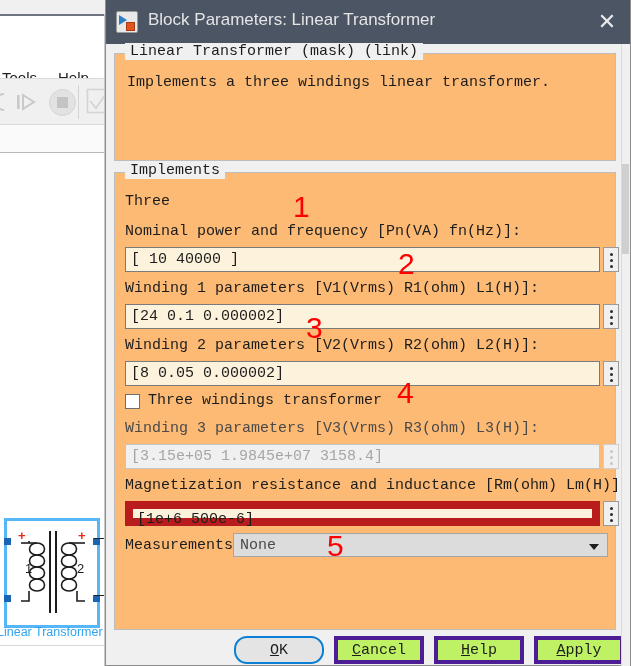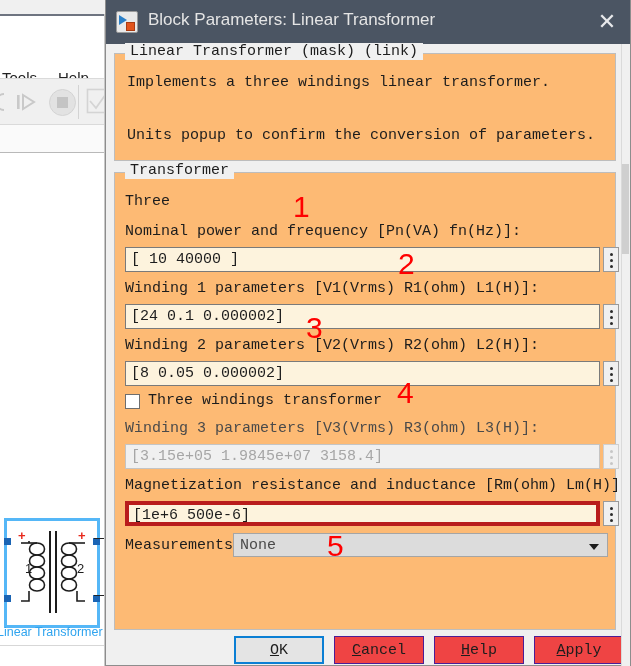--- a/index.html
+++ b/index.html
@@ -64,37 +64,37 @@
 
   .lbl { position: absolute; white-space: nowrap; }
 
   .combo { position: absolute; height: 24px; background: #dcdcdc; border: 1px solid #a5a5a5; }
   .combo .cv { position: absolute; left: 6px; top: 3px; font-family: "Liberation Mono", monospace;
                font-size: 15px; color: #4a4a4a; }
   .combo .arrow { position: absolute; right: 8px; top: 10px; width: 0; height: 0;
                   border-left: 5px solid transparent; border-right: 5px solid transparent; border-top: 6px solid #1d1d1d; }
 
   .edit { position: absolute; height: 25px; background: #fdf3dd; border: 1px solid #7a7a7a; }
-  .edit.focused { border: 4px solid #b91c1c; }
+  .edit.focused { border: 8px solid #b91c1c; }
   .edit.disabled { background: #f0f0f0; border: 1px solid #c4c4c4; }
   .edit .ev { position: absolute; left: 5px; top: 3px; font-family: "Liberation Mono", monospace;
               font-size: 15px; color: #1d1d1d; white-space: nowrap; }
   .edit.disabled .ev { color: #a6a6a6; }
 
   .dotsbtn { position: absolute; width: 16px; height: 25px; background: #f0f0f0; border: 1px solid #9a9a9a; }
   .dotsbtn.disabled { border-color: #cfcfcf; }
   .dotsbtn i { position: absolute; left: 6px; width: 3px; height: 3px; background: #2b2b2b; border-radius: 50%; }
   .dotsbtn.disabled i { background: #c6c6c6; }
   .dotsbtn i:nth-child(1) { top: 5px; }
   .dotsbtn i:nth-child(2) { top: 11px; }
   .dotsbtn i:nth-child(3) { top: 17px; }
 
   .chk { position: absolute; width: 15px; height: 15px; background: #ffffff; border: 1px solid #6e6e6e; }
 
-  .btn { position: absolute; height: 28px; background: #ef4444; border: 1px solid #4c1d95;
+  .btn { position: absolute; height: 28px; background: #bef264; border: 4px solid #4c1d95;
          font-family: "Liberation Mono", monospace; font-size: 15px; color: #1d1d1d;
          display: flex; align-items: center; justify-content: center; }
   .btn.default { border: 2px solid #0b7fd4; background: #e4e4e4; }
   .btn u { text-decoration: underline; }
 
   .num { position: absolute; color: #ff0000; font-family: "Liberation Sans", sans-serif;
          font-size: 30px; font-weight: 400; line-height: 1; }
 
   .sbar-track { position: absolute; right: 0; top: 44px; width: 9px; height: 622px; background: #f0f0f0;
                 border-left: 1px solid #dadada; }
@@ -191,25 +191,24 @@
       </div>
       <div class="ttl-text">Block Parameters: Linear Transformer</div>
       <div class="ttl-close">✕</div>
     </div>
 
     <div class="body">
 
       <div class="group" style="left:8px; top:9px; width:502px; height:108px;">
         <span class="legend">Linear Transformer (mask) (link)</span>
         <span class="mono desc-line" style="top:20px;">Implements a three windings linear transformer.</span>
-        <span class="mono desc-line" style="top:73px;">Units popup to confirm the conversion of parameters.</span>
       </div>
 
       <div class="group" style="left:8px; top:128px; width:502px; height:458px;">
-        <span class="legend">Transformer</span>
+        <span class="legend">Implements</span>
 
         <span class="mono lbl" style="left:10px; top:20px;">Three</span>
 
         <span class="mono lbl" style="left:10px; top:50px;">Nominal power and frequency [Pn(VA) fn(Hz)]:</span>
         <div class="edit" style="left:10px; top:74px; width:475px;">
           <span class="ev">[ 10 40000 ]</span>
         </div>
         <div class="dotsbtn" style="left:488px; top:74px;">
             <i></i>
             <i></i>
@@ -259,21 +258,21 @@
             <i></i>
           </div>
 
         <span class="mono lbl" style="left:10px; top:364px;">Measurements</span>
         <div class="combo" style="left:118px; top:360px; width:375px;">
           <span class="cv">None</span>
           <span class="arrow"></span>
         </div>
       </div>
 
-      <div class="btn default" style="left:128px; top:592px; width:90px;">
+      <div class="btn default" style="left:128px; top:592px; width:90px;border-radius:13px;">
         <span><u>O</u><span>K</span></span>
       </div>
       <div class="btn" style="left:228px; top:592px; width:90px;">
         <span><u>C</u><span>ancel</span></span>
       </div>
       <div class="btn" style="left:328px; top:592px; width:90px;">
         <span><u>H</u><span>elp</span></span>
       </div>
       <div class="btn" style="left:428px; top:592px; width:90px;">
         <span><u>A</u><span>pply</span></span>

